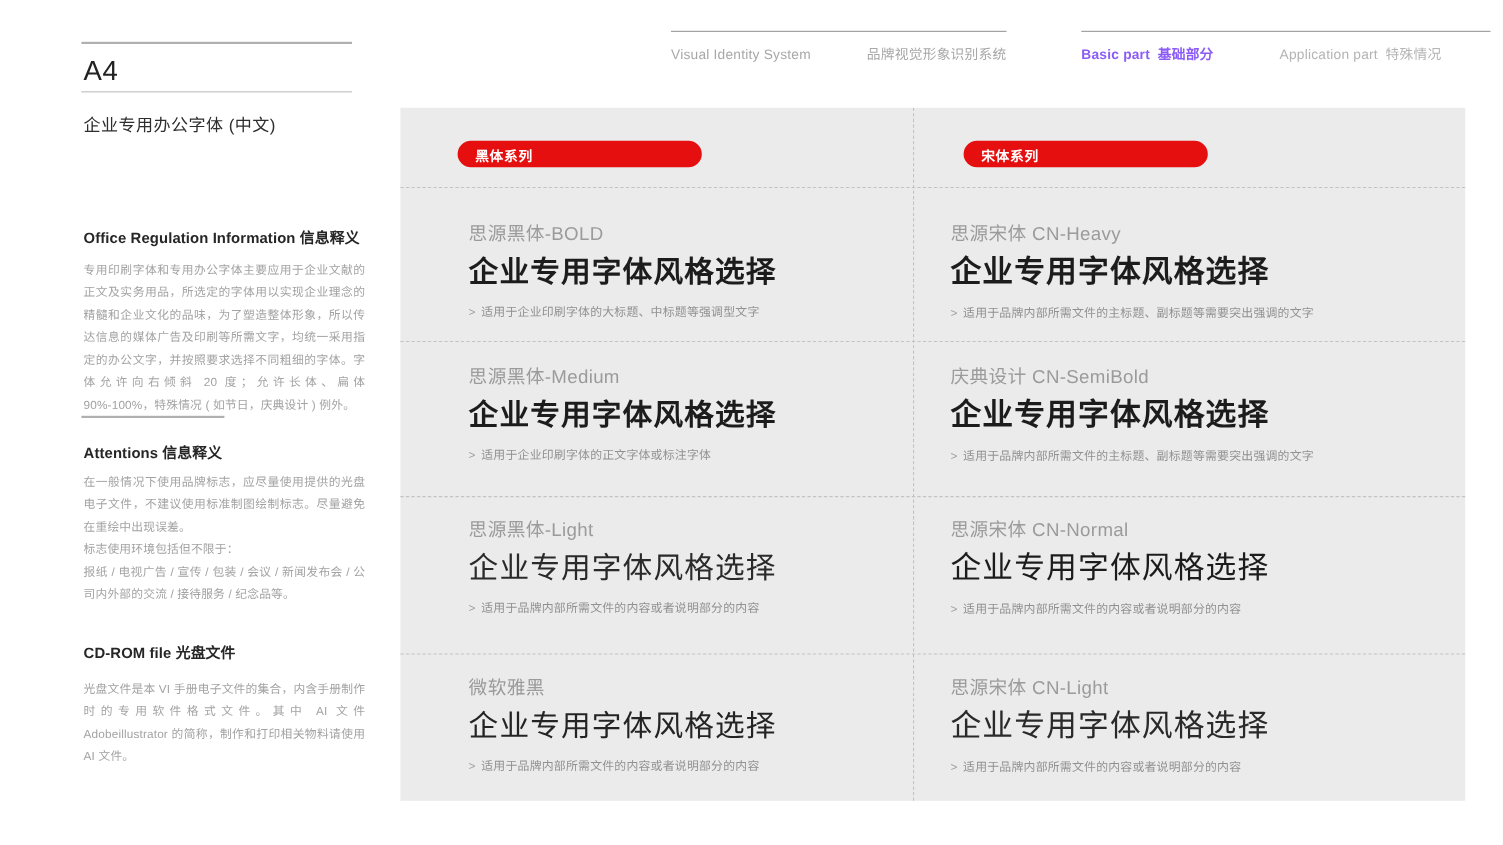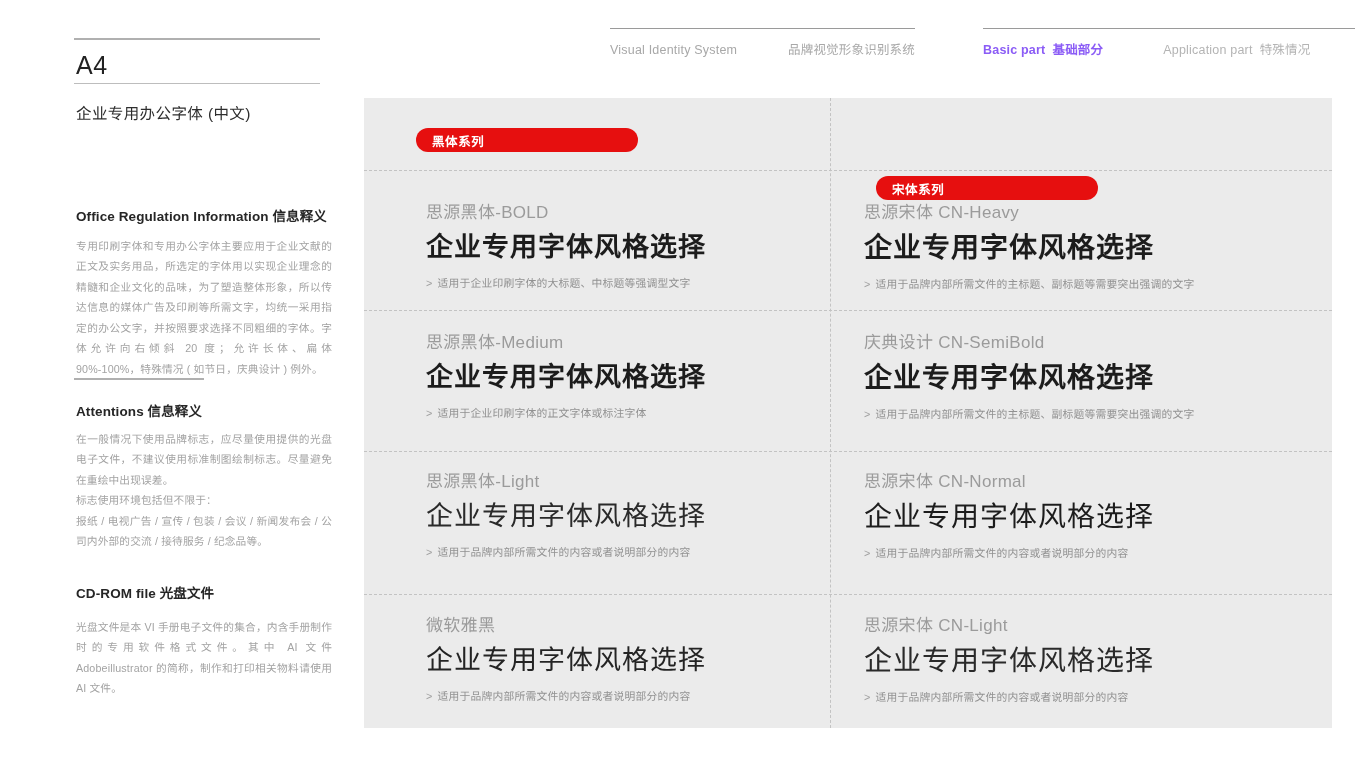--- a/index.html
+++ b/index.html
@@ -173,21 +173,21 @@
     display: flex;
     align-items: center;
     padding-left: 16px;
     color: #ffffff;
     font-size: 12.5px;
     font-weight: 700;
     letter-spacing: 0.6px;
     cursor: default;
   }
   .pill-left  { left: 416px; }
-  .pill-right { left: 876px; margin-top: 48px; }
+  .pill-right { left: 876px; }
 
   
   .sample {
     position: absolute;
     width: 420px;
   }
   .sample .name {
     font-size: 17px;
     color: #9b9b9b;
     letter-spacing: 0.3px;

